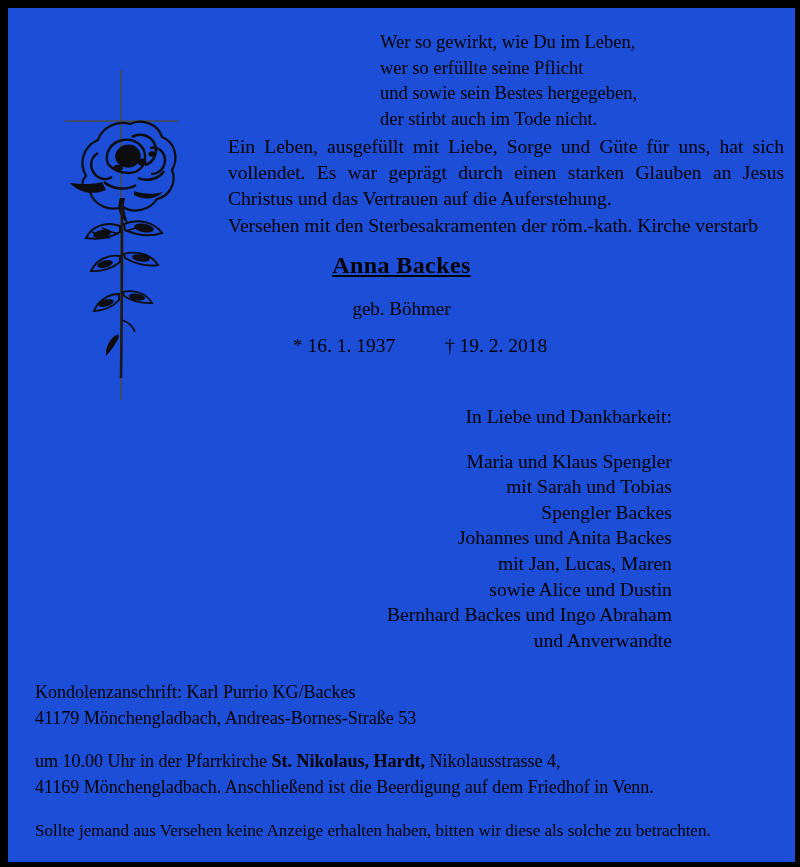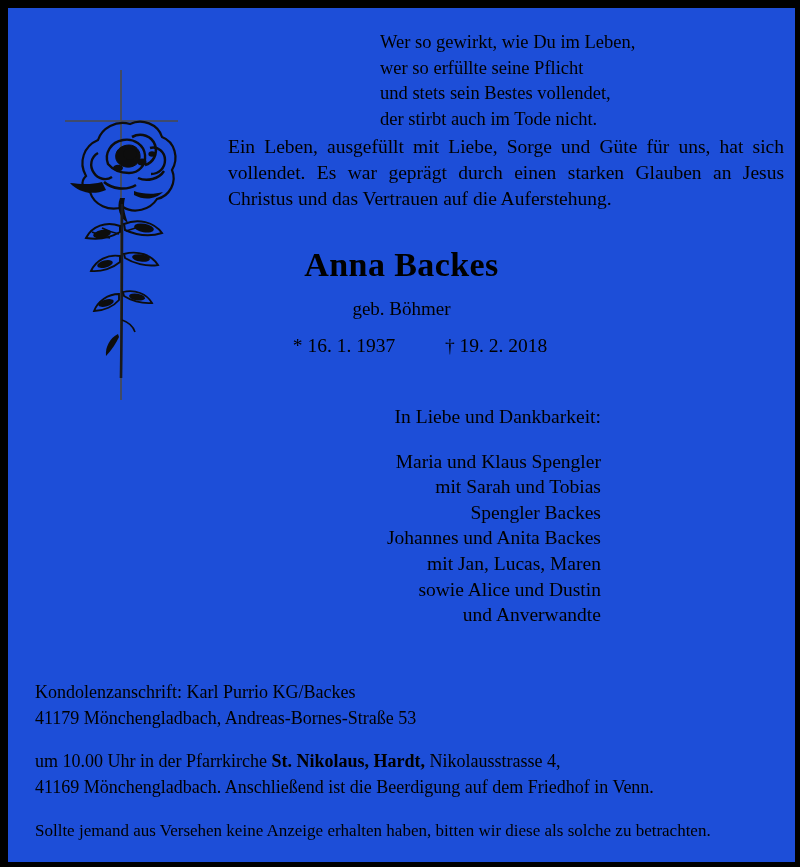--- a/index.html
+++ b/index.html
@@ -72,24 +72,25 @@
 
   
   .name-block {
     position: absolute;
     left: 0;
     top: 237px;
     width: 100%;
     text-align: center;
   }
   .deceased-name {
-    font-size: 34px;
+    font-size: 24px;
     font-weight: bold;
     letter-spacing: 0.4px;
     line-height: 40px;
+    text-decoration: underline;
   }
   .maiden-name {
     font-size: 19px;
     line-height: 28px;
     margin-top: 10px;
   }
   .dates {
     font-size: 19.5px;
     line-height: 28px;
     margin-top: 9px;
@@ -186,26 +187,27 @@
 
           <path d="M72 276 C64 280 59 289 60 298 C66 292 70 285 73 279 Z" fill="#0d0d0d" stroke="none"></path>
           <path d="M76 262 C82 264 87 268 89 274" fill="none" stroke-width="1.6"></path>
         </g>
       </svg>
     </div>
 
     <div class="verse">
       <span class="ln">Wer so gewirkt, wie Du im Leben,</span>
       <span class="ln">wer so erfüllte seine Pflicht</span>
-      <span class="ln">und stets sein Bestes vollendet,</span>
+      <span class="ln">und sowie sein Bestes hergegeben,</span>
       <span class="ln">der stirbt auch im Tode nicht.</span>
     </div>
 
     <div class="body-text">
       <div class="just">Ein Leben, ausgefüllt mit Liebe, Sorge und Güte für uns, hat sich vollendet. Es war geprägt durch einen starken Glauben an Jesus Christus und das Vertrauen auf die Auferstehung.</div>
+      <div class="plain">Versehen mit den Sterbesakramenten der röm.-kath. Kirche verstarb</div>
     </div>
 
     <div class="name-block">
       <div class="deceased-name">Anna Backes</div>
       <div class="maiden-name">geb. Böhmer</div>
       <div class="dates">
         <span>*</span>
         <span>16. 1. 1937</span>
         <span class="gap"></span>
         <span>†</span>
@@ -214,20 +216,21 @@
     </div>
 
     <div class="survivors">
       <span class="heading">In Liebe und Dankbarkeit:</span>
       <span class="person">Maria und Klaus Spengler</span>
       <span class="person">mit Sarah und Tobias</span>
       <span class="person">Spengler Backes</span>
       <span class="person">Johannes und Anita Backes</span>
       <span class="person">mit Jan, Lucas, Maren</span>
       <span class="person">sowie Alice und Dustin</span>
+      <span class="person">Bernhard Backes und Ingo Abraham</span>
       <span class="person">und Anverwandte</span>
     </div>
 
     <div class="footer">
 
       <div class="blk">
         <span class="ln">Kondolenzanschrift: Karl Purrio KG/Backes</span>
         <span class="ln">41179 Mönchengladbach, Andreas-Bornes-Straße 53</span>
       </div>
 

